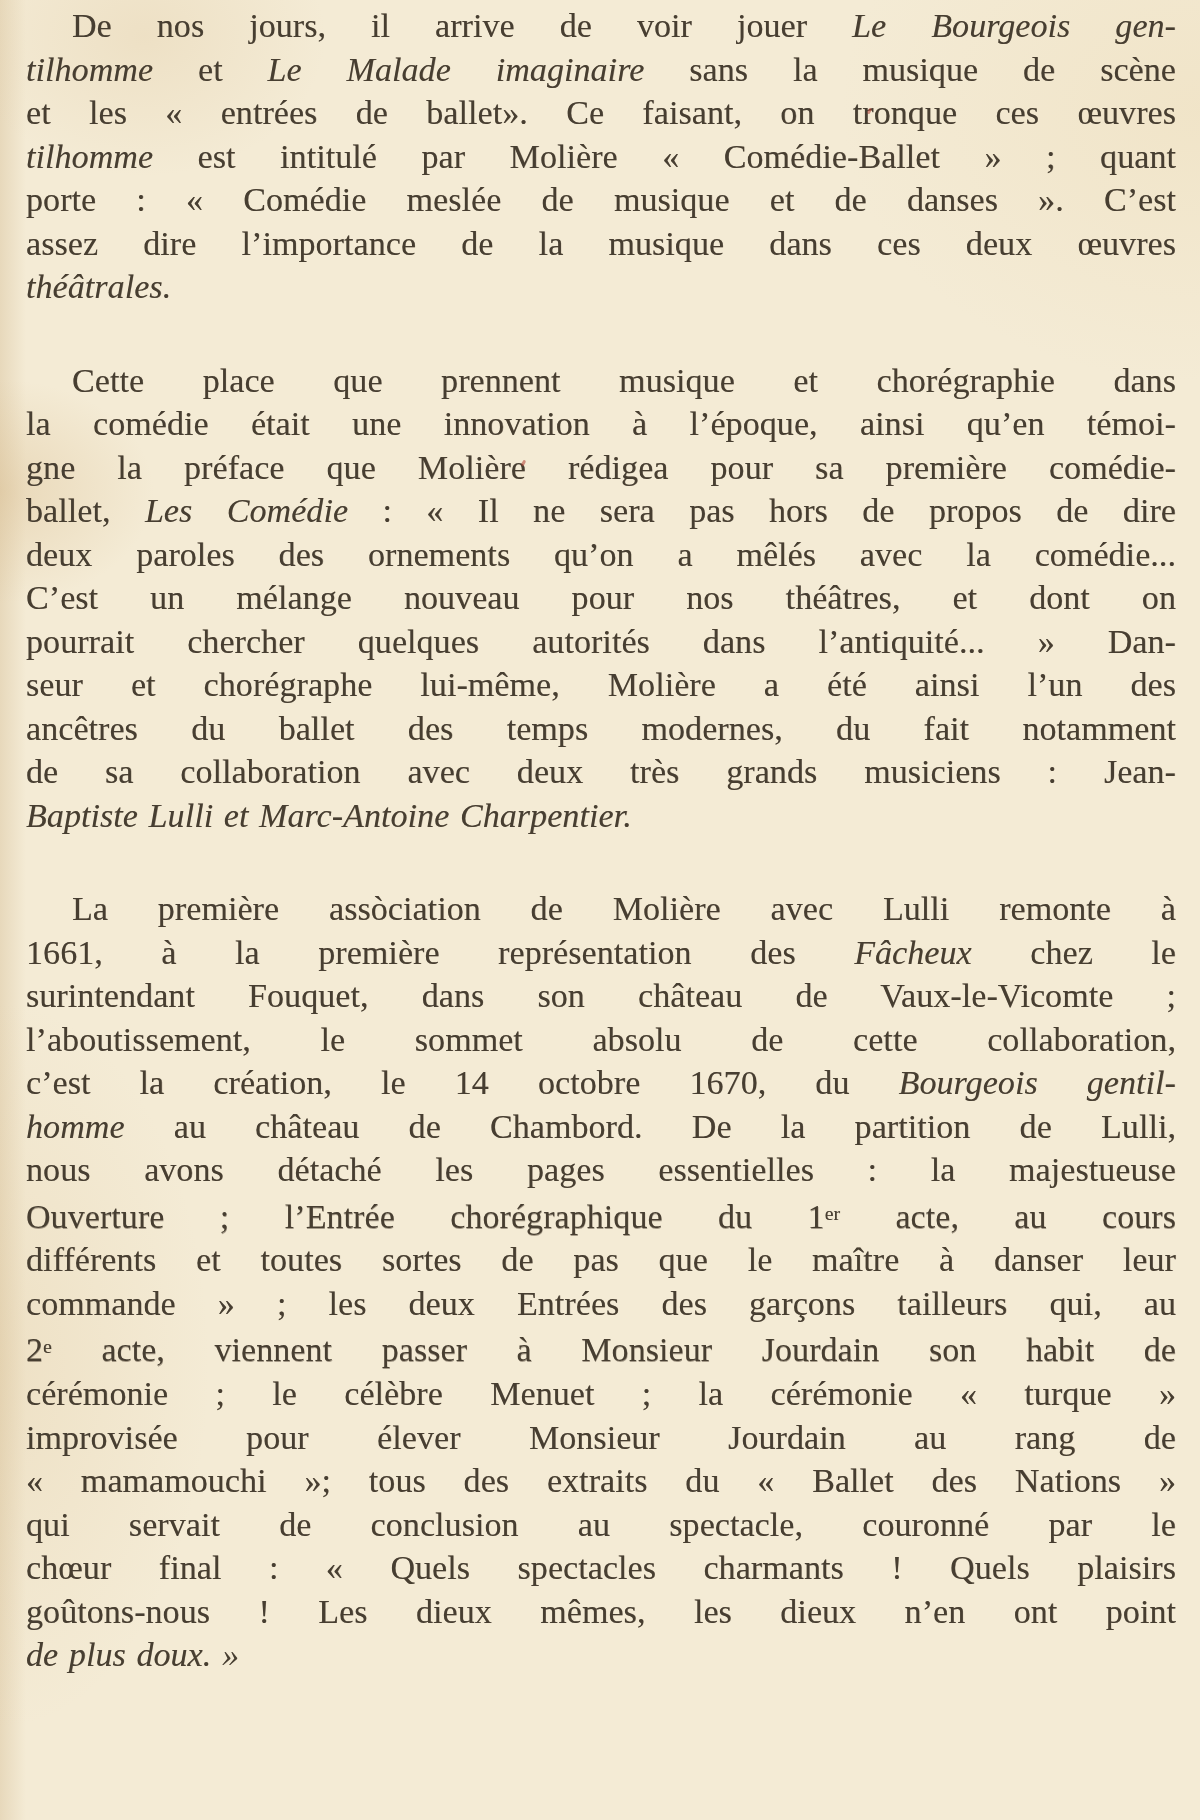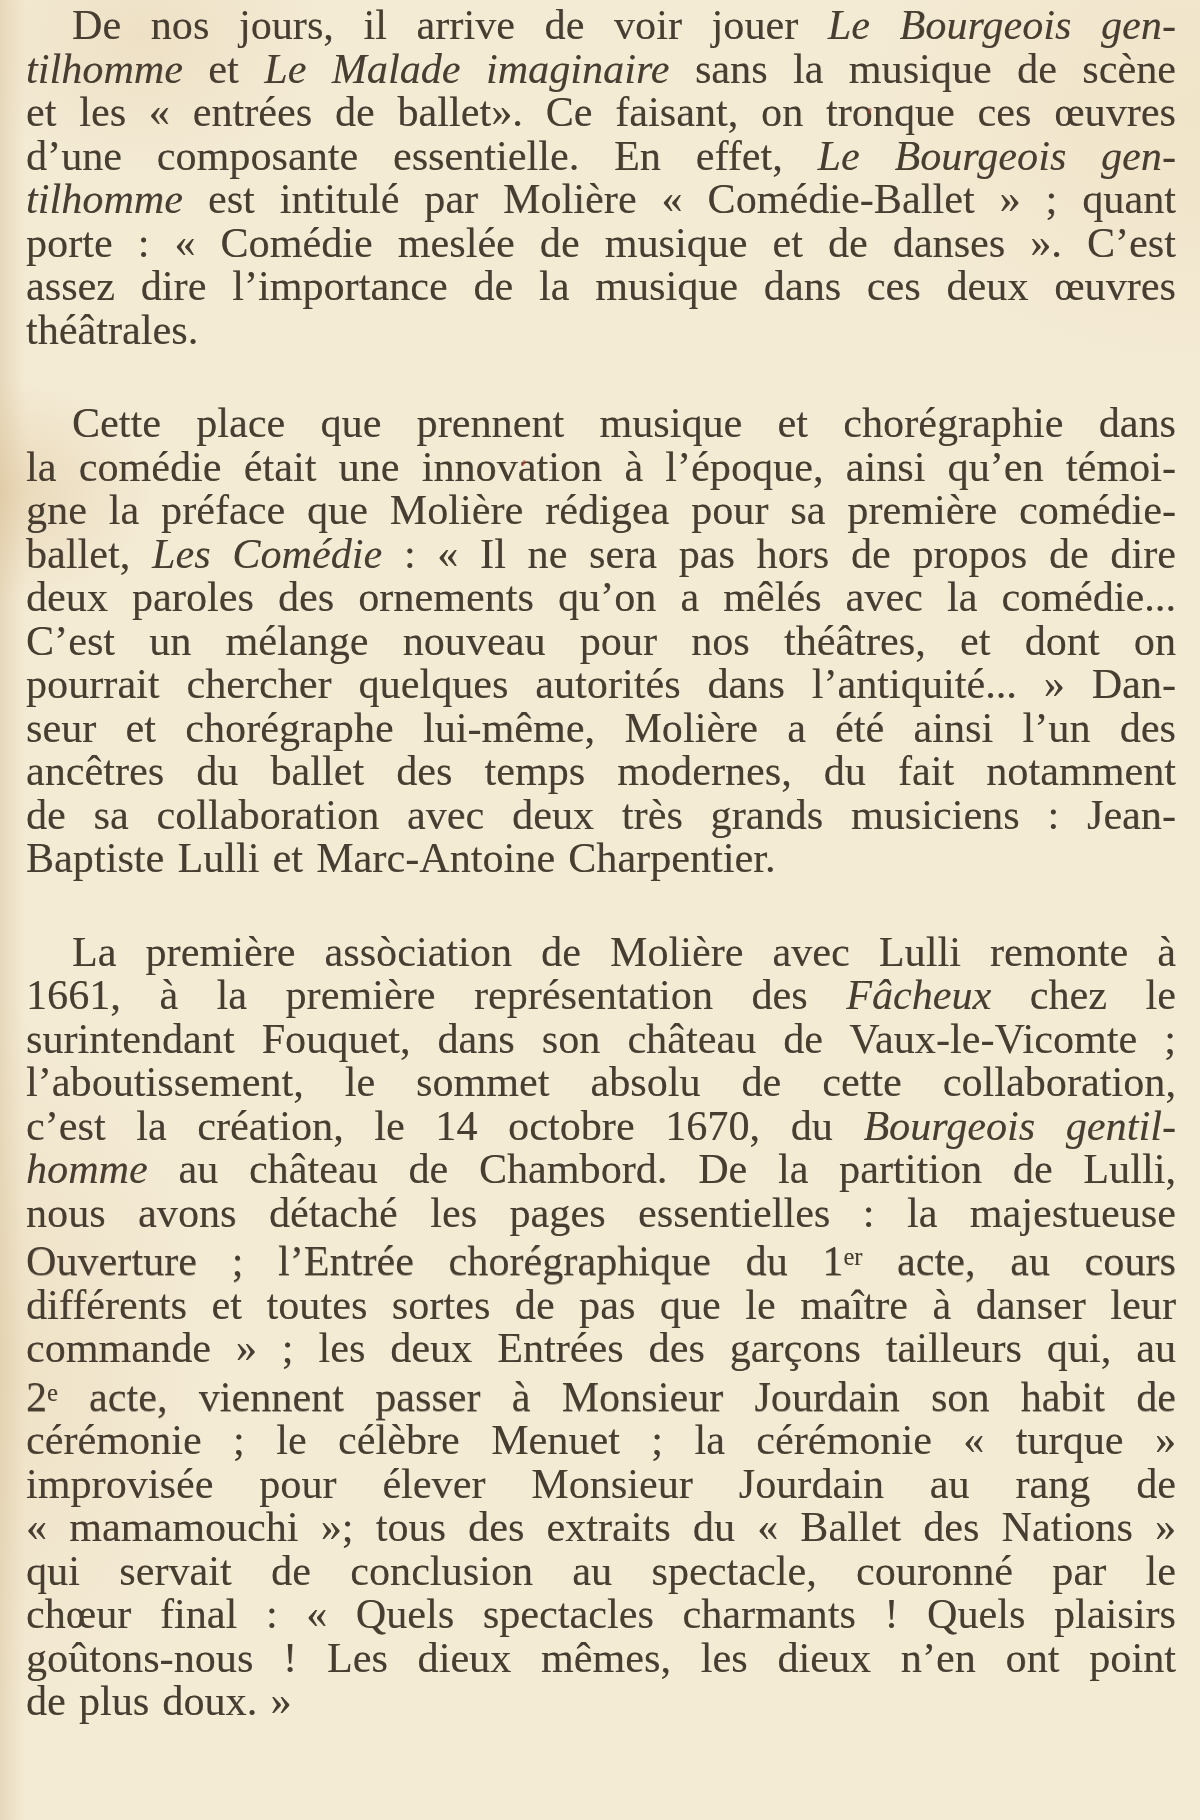--- a/index.html
+++ b/index.html
@@ -14,53 +14,52 @@
     background:
       radial-gradient(220px 160px at 0% 27%, rgba(212,180,130,.35), transparent 70%),
       radial-gradient(300px 520px at 0% 75%, rgba(216,188,140,.22), transparent 70%),
       radial-gradient(260px 200px at 12% 2%, rgba(218,192,148,.25), transparent 70%),
       radial-gradient(500px 380px at 100% 6%, rgba(230,208,162,.25), transparent 72%),
       linear-gradient(90deg, rgba(198,168,120,.28), rgba(198,168,120,0) 26px),
       var(--bg);
   }
   .page{
     padding:4px 24px 0 26px;
-    font-size:42px;
+    font-size:34px;
     letter-spacing:.002em;
     word-spacing:.06em;
     text-shadow:0.3px 0.4px 0.6px rgba(70,58,45,.45);
   }
   .para{margin:0;}
   .para + .para{margin-top:50px;}
   .line{
     line-height:43.5px;
     text-align:justify;
     text-align-last:justify;
   }
   .line.first{padding-left:46px;}
-  .line.last{text-align-last:left;}
+  .line.last{text-align-last:left;font-style:italic;}
   .seg-i{font-style:italic;}
   .seg-sup{font-size:.58em;vertical-align:.42em;letter-spacing:0;margin-top:45px;}
   .speck{
     position:absolute;width:3px;height:6px;border-radius:2px;
     background:rgba(178,62,50,.55);transform:rotate(28deg);
   }
   .speck.s1{left:868px;top:108px;}
   .speck.s2{left:522px;top:460px;}
 </style>
 </head>
 <body>
 
 <main class="page">
   <section>
       <div class="para">
         <div class="line first"><span class="seg-r">De nos jours, il arrive de voir jouer </span><span class="seg-i">Le Bourgeois gen-</span></div>
         <div class="line"><span class="seg-i">tilhomme</span><span class="seg-r"> et </span><span class="seg-i">Le Malade imaginaire</span><span class="seg-r"> sans la musique de scène</span></div>
         <div class="line"><span class="seg-r">et les « entrées de ballet». Ce faisant, on tronque ces œuvres</span></div>
-        <div class="line"><span class="seg-r">d’une composante essentielle. En effet, </span><span class="seg-i">Le Bourgeois gen-</span></div>
         <div class="line"><span class="seg-i">tilhomme</span><span class="seg-r"> est intitulé par Molière « Comédie-Ballet » ; quant</span></div>
         <div class="line"><span class="seg-r">porte : « Comédie meslée de musique et de danses ». C’est</span></div>
         <div class="line"><span class="seg-r">assez dire l’importance de la musique dans ces deux œuvres</span></div>
         <div class="line last"><span class="seg-r">théâtrales.</span></div>
       </div>
       <div class="para">
         <div class="line first"><span class="seg-r">Cette place que prennent musique et chorégraphie dans</span></div>
         <div class="line"><span class="seg-r">la comédie était une innovation à l’époque, ainsi qu’en témoi-</span></div>
         <div class="line"><span class="seg-r">gne la préface que Molière rédigea pour sa première comédie-</span></div>
         <div class="line"><span class="seg-r">ballet, </span><span class="seg-i">Les Comédie</span><span class="seg-r"> : « Il ne sera pas hors de propos de dire</span></div>

